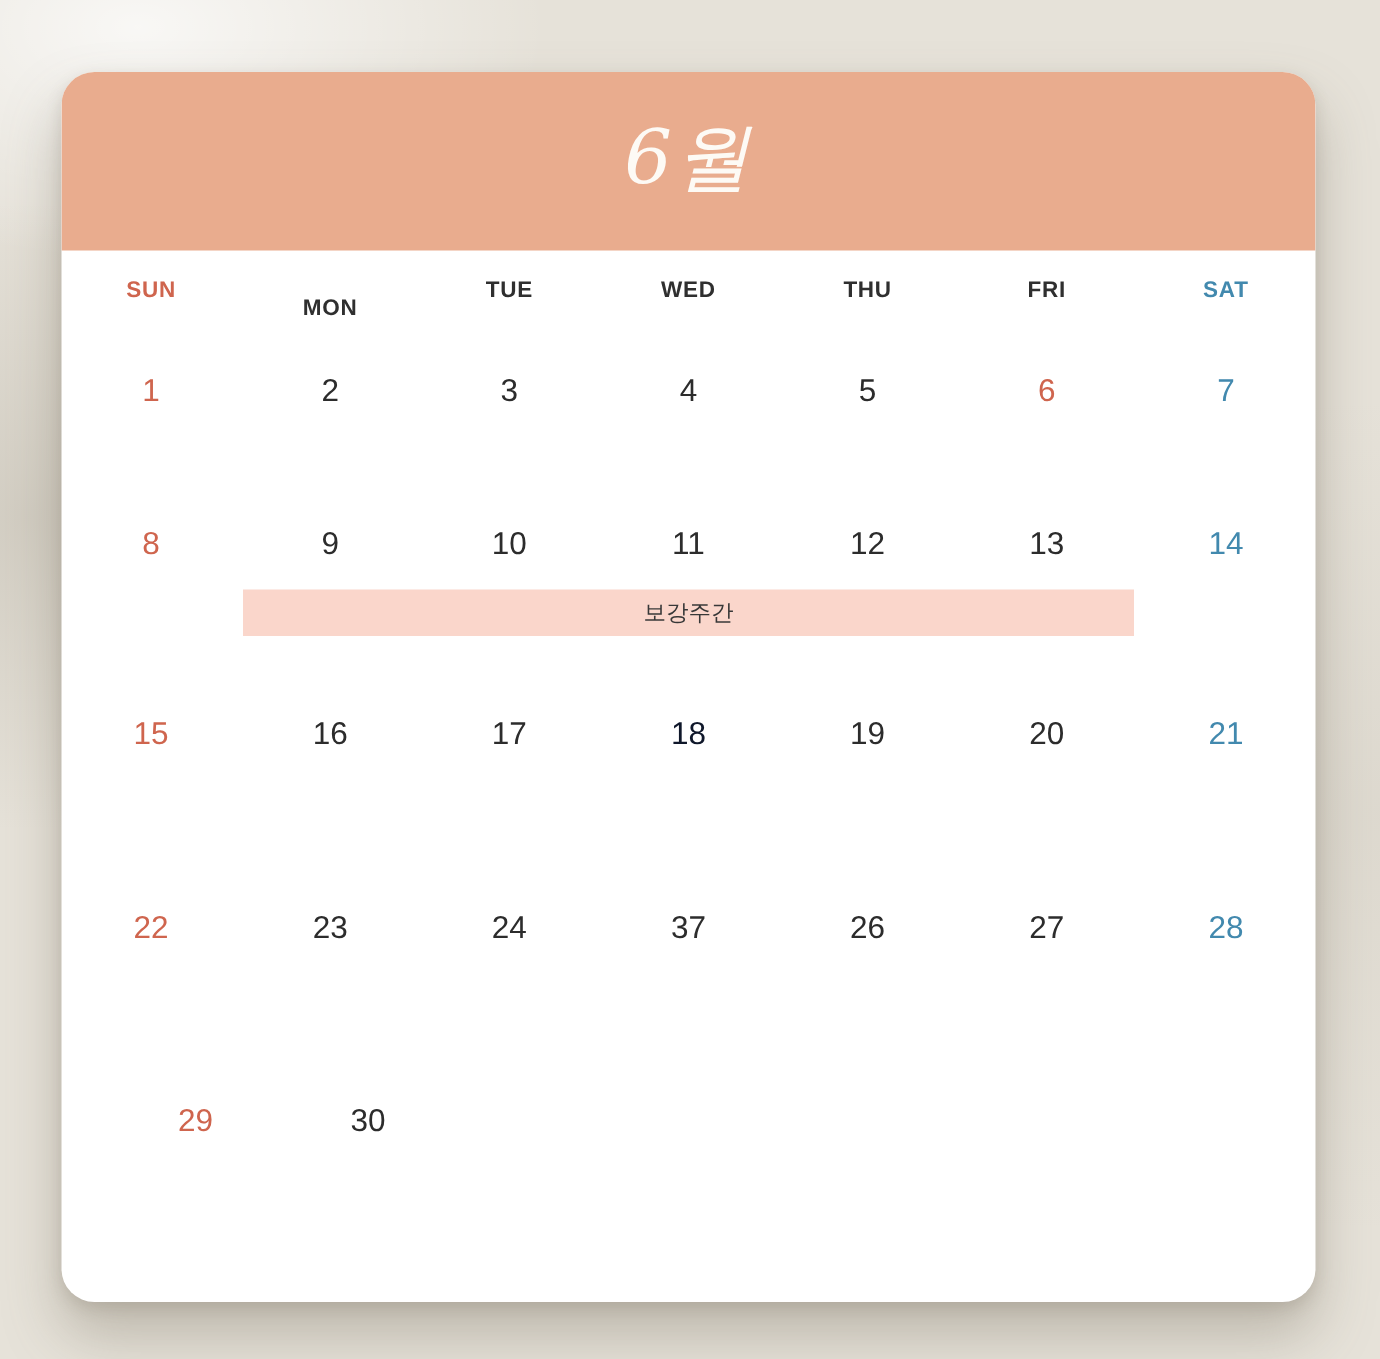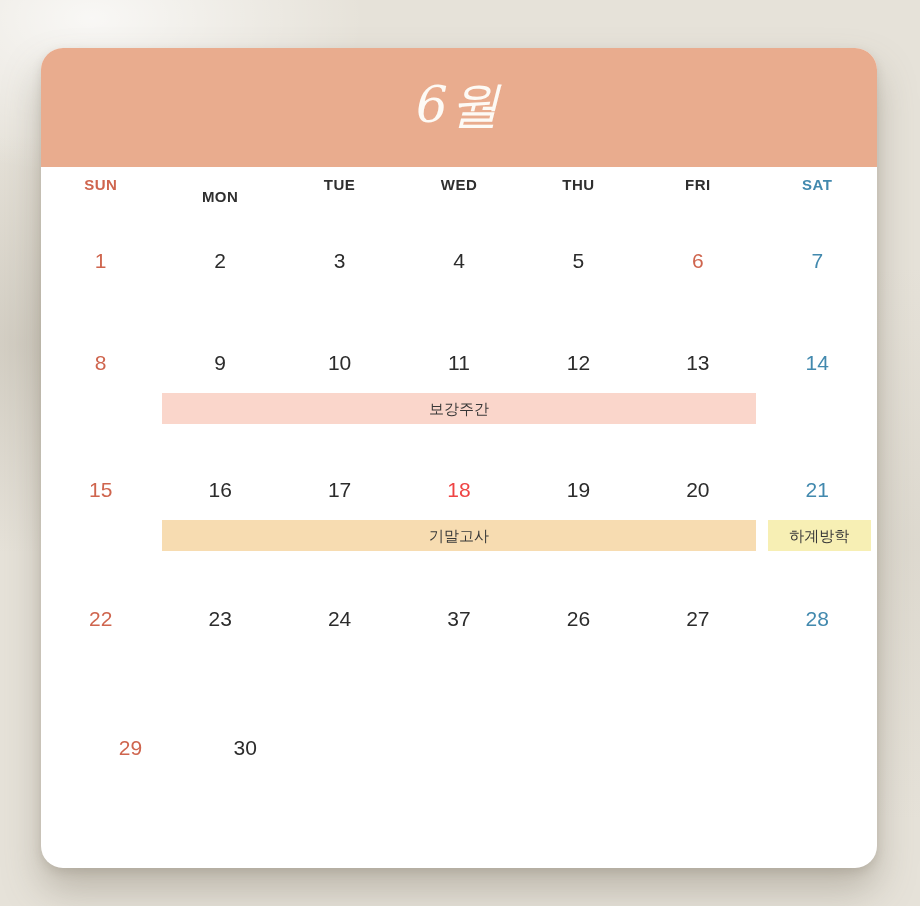--- a/index.html
+++ b/index.html
@@ -36,21 +36,21 @@
   .cal-title {
     font-family: "DejaVu Serif", "Liberation Serif", serif;
     font-style: italic;
     font-size: 50px;
     letter-spacing: 2px;
     color: #fdfaf5;
     padding-bottom: 4px;
   }
   .weekday-row {
     height: 46px;
-    padding-top: 10px;
+    padding-top: 19px;
     display: grid;
     grid-template-columns: repeat(7, 1fr);
   }
   .weekday {
     text-align: center;
     font-size: 15px;
     font-weight: 600;
     letter-spacing: 0.5px;
     line-height: 16px;
   }
@@ -130,28 +130,24 @@
           </div>
           <div class="bars">
             <div class="event-bar" style="grid-column: 2 / span 5; background: rgb(250, 214, 203); color: rgb(56, 56, 56);">보강주간</div>
           </div>
         </div>
         <div class="week">
           <div class="dates">
             <div class="date-cell" style="color: rgb(207, 101, 78);">15</div>
             <div class="date-cell" style="color: rgb(44, 44, 44);">16</div>
             <div class="date-cell" style="color: rgb(44, 44, 44);">17</div>
-            <div class="date-cell" style="color: #ef4444;">18</div>
+            <div class="date-cell" style="color: #0f172a;">18</div>
             <div class="date-cell" style="color: rgb(44, 44, 44);">19</div>
             <div class="date-cell" style="color: rgb(44, 44, 44);">20</div>
             <div class="date-cell" style="color: rgb(66, 137, 174);">21</div>
-          </div>
-          <div class="bars">
-            <div class="event-bar" style="grid-column: 2 / span 5; background: rgb(247, 220, 177); color: rgb(56, 56, 56);">기말고사</div>
-            <div class="event-bar edge" style="grid-column: 7 / span 1; background: rgb(247, 239, 180); color: rgb(56, 56, 56);">하계방학</div>
           </div>
         </div>
         <div class="week">
           <div class="dates">
             <div class="date-cell" style="color: rgb(207, 101, 78);">22</div>
             <div class="date-cell" style="color: rgb(44, 44, 44);">23</div>
             <div class="date-cell" style="color: rgb(44, 44, 44);">24</div>
             <div class="date-cell" style="color: rgb(44, 44, 44);">37</div>
             <div class="date-cell" style="color: rgb(44, 44, 44);">26</div>
             <div class="date-cell" style="color: rgb(44, 44, 44);">27</div>

